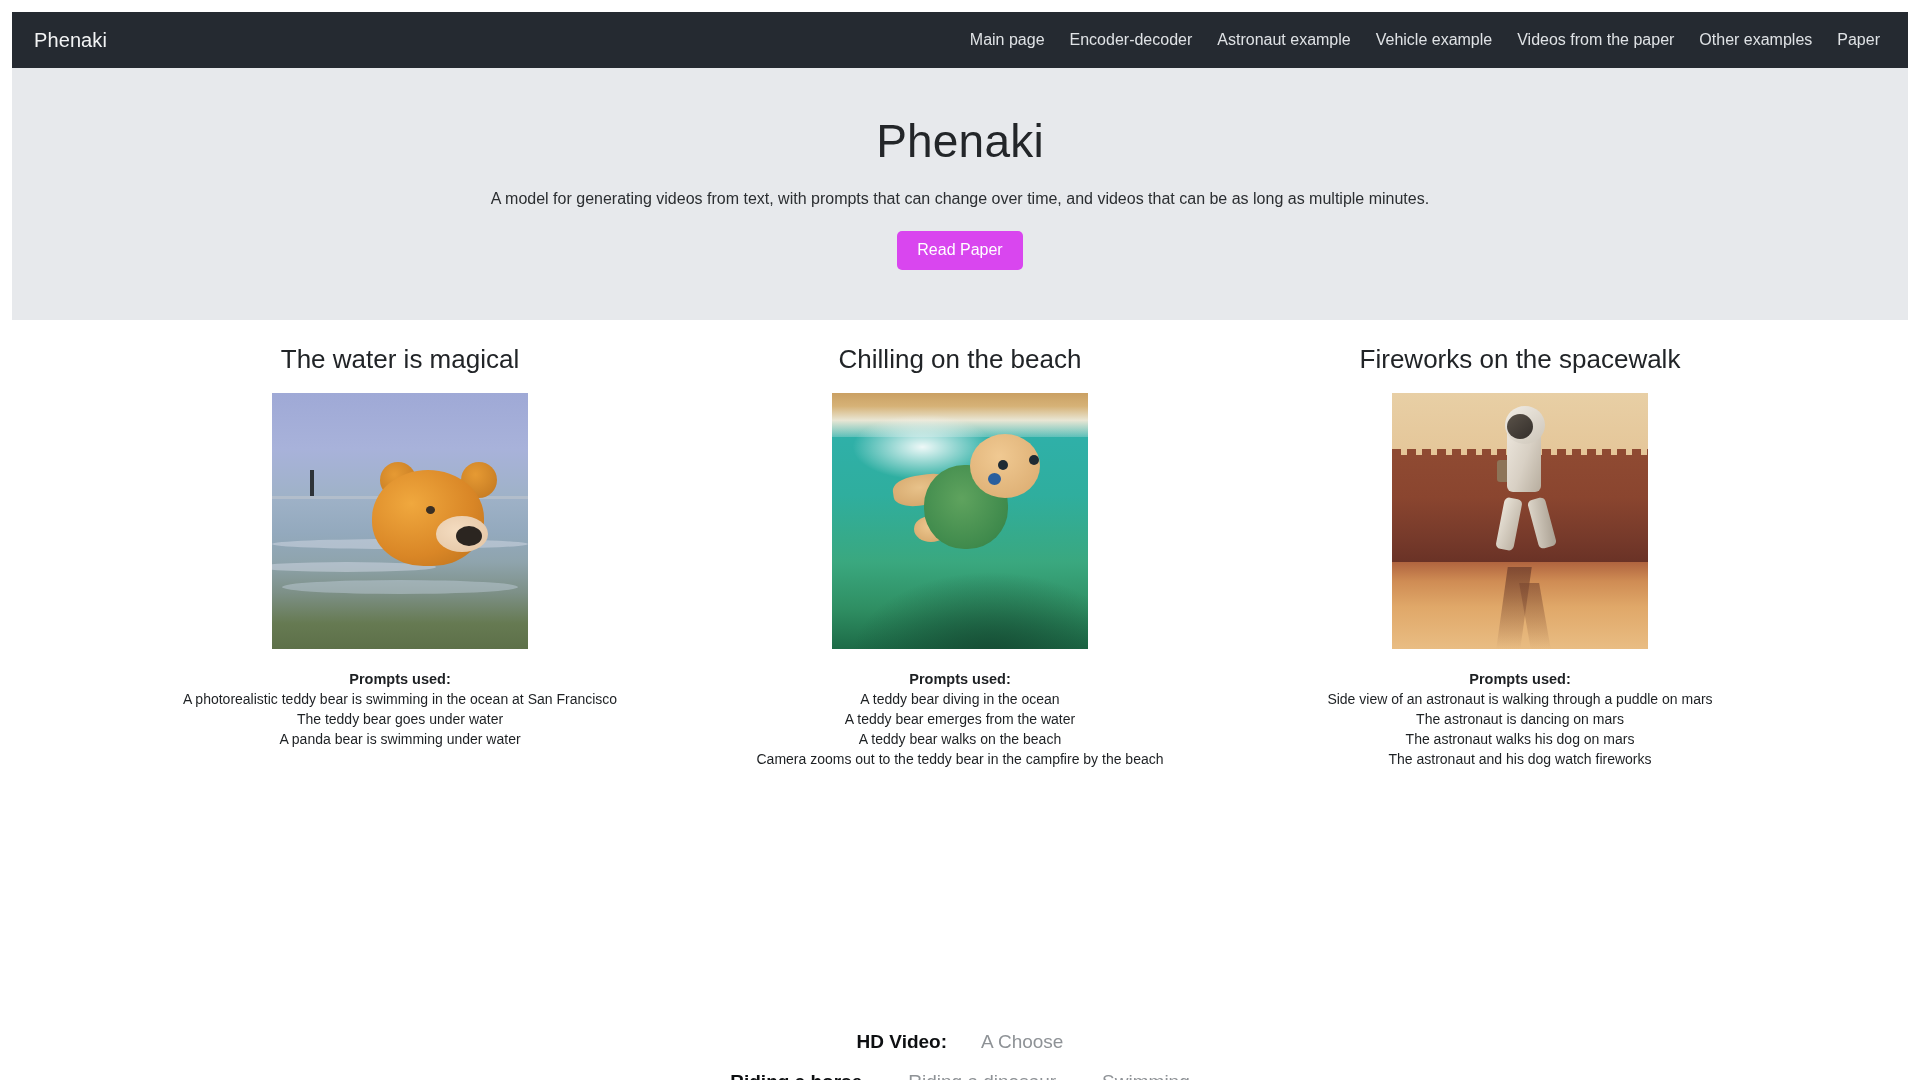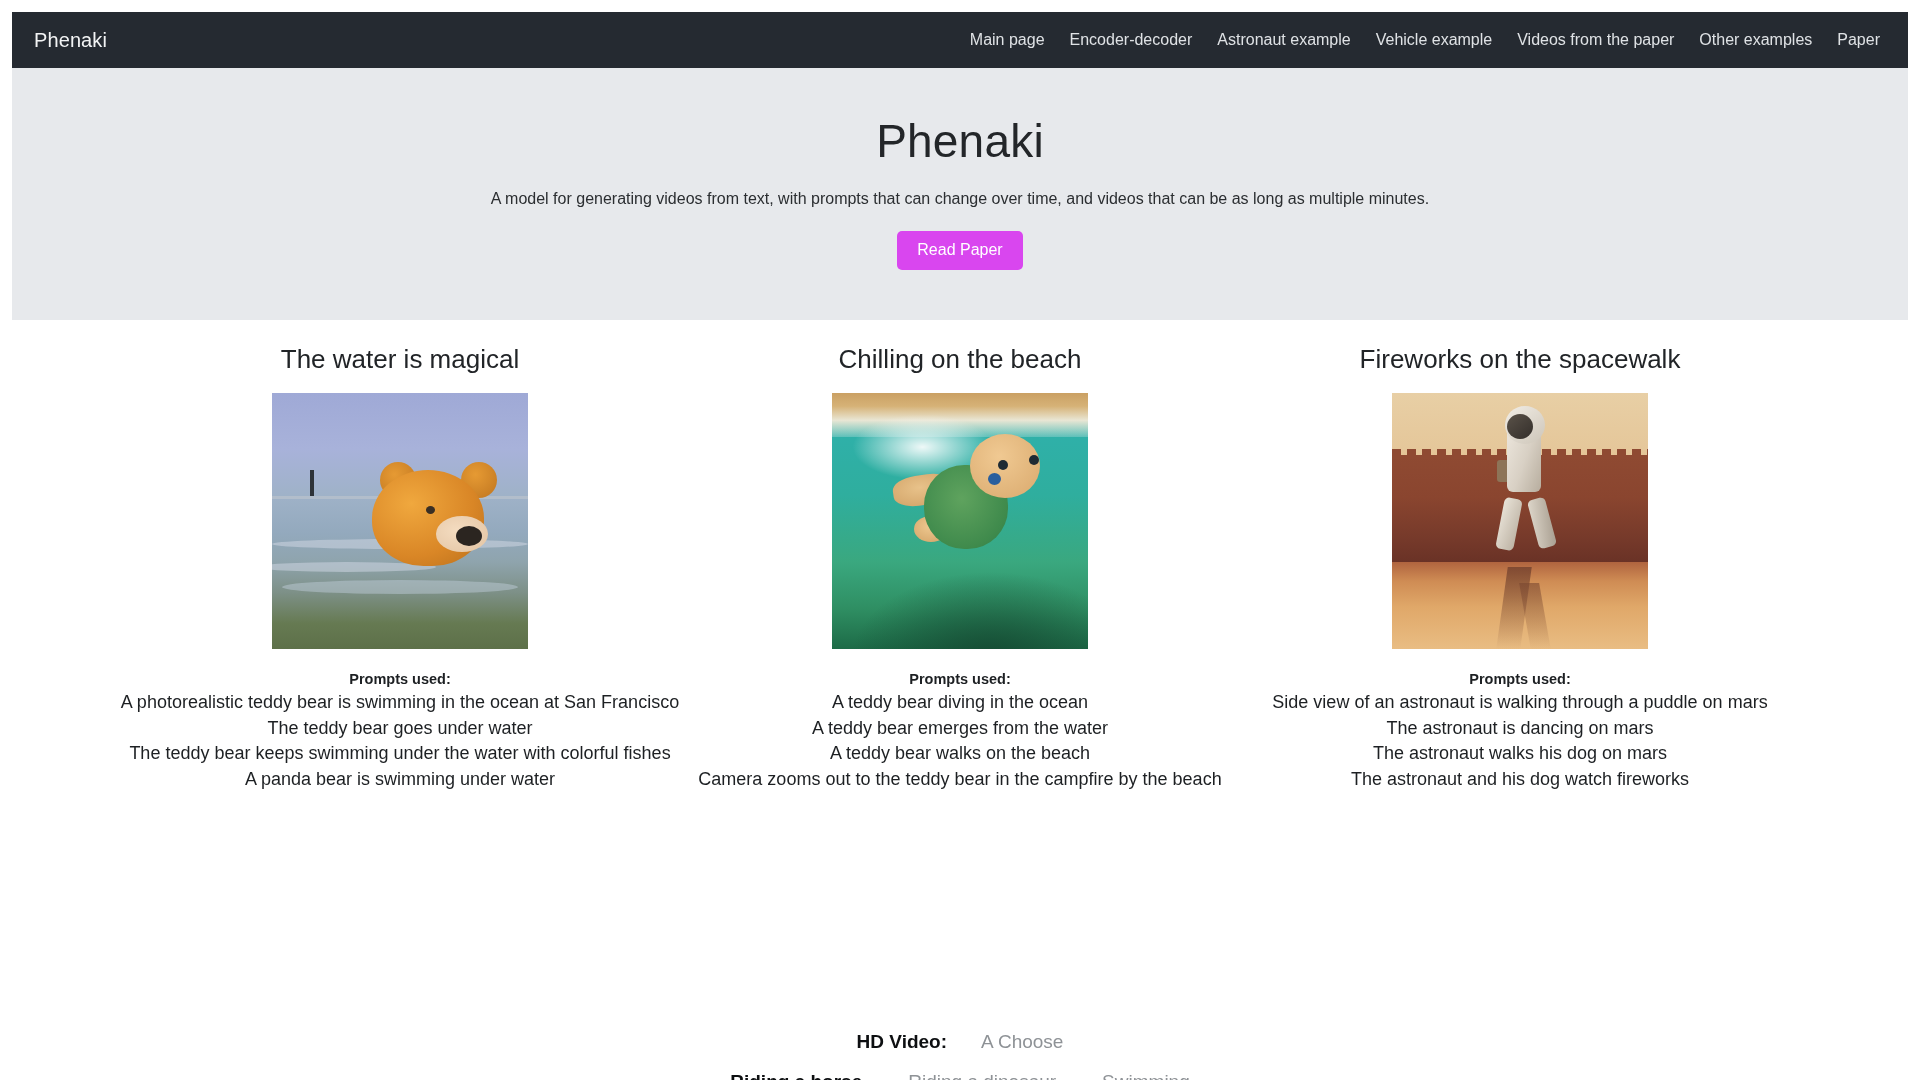--- a/index.html
+++ b/index.html
@@ -181,21 +181,21 @@
     position:absolute; left:52%; bottom:0; width:20px; height:26%;
     background: linear-gradient(180deg, rgba(120,70,48,.6), rgba(150,95,60,0));
     transform: skewX(10deg);
   }
 
   .prompt-head {
     margin-top: 20px; font-size: 14.5px; font-weight: bold; color: #1d2023;
     line-height: 1.45;
   }
   .prompt-line {
-    font-size: 18px; color: #1d2023; line-height: 1.42; text-align: center;
+    font-size: 14px; color: #1d2023; line-height: 1.42; text-align: center;
     white-space: nowrap;
   }
 
   
   .interactive {
     position: absolute; left: 12px; top: 855px; width: 1896px;
     display: flex; flex-direction: column; align-items: center;
   }
   .int-title { font-size: 29px; font-weight: 400; color: #212427; line-height:1.2; }
   .int-sub { margin-top: 17px; font-size: 16px; color: #23262a; line-height:1.3; }
@@ -250,21 +250,20 @@
         <div class="ear r"></div>
         <div class="bear"></div>
         <div class="snout"></div>
         <div class="nose"></div>
         <div class="eye"></div>
         <div class="wave" style="top:73%; left:4%; width:92%; height:14px; background:rgba(196,208,222,.45);"></div>
       </div>
       <div class="prompt-head">Prompts used:</div>
       <div class="prompt-line">A photorealistic teddy bear is swimming in the ocean at San Francisco</div>
       <div class="prompt-line">The teddy bear goes under water</div>
-      <div class="prompt-line">The teddy bear keeps swimming under the water with colorful fishes</div>
       <div class="prompt-line">A panda bear is swimming under water</div>
     </div>
 
     <div class="excol">
       <div class="ex-title">Chilling on the beach</div>
       <div class="thumb t2">
         <div class="floor"></div>
         <div class="surface"></div>
         <div class="glow"></div>
         <div class="arm"></div>

